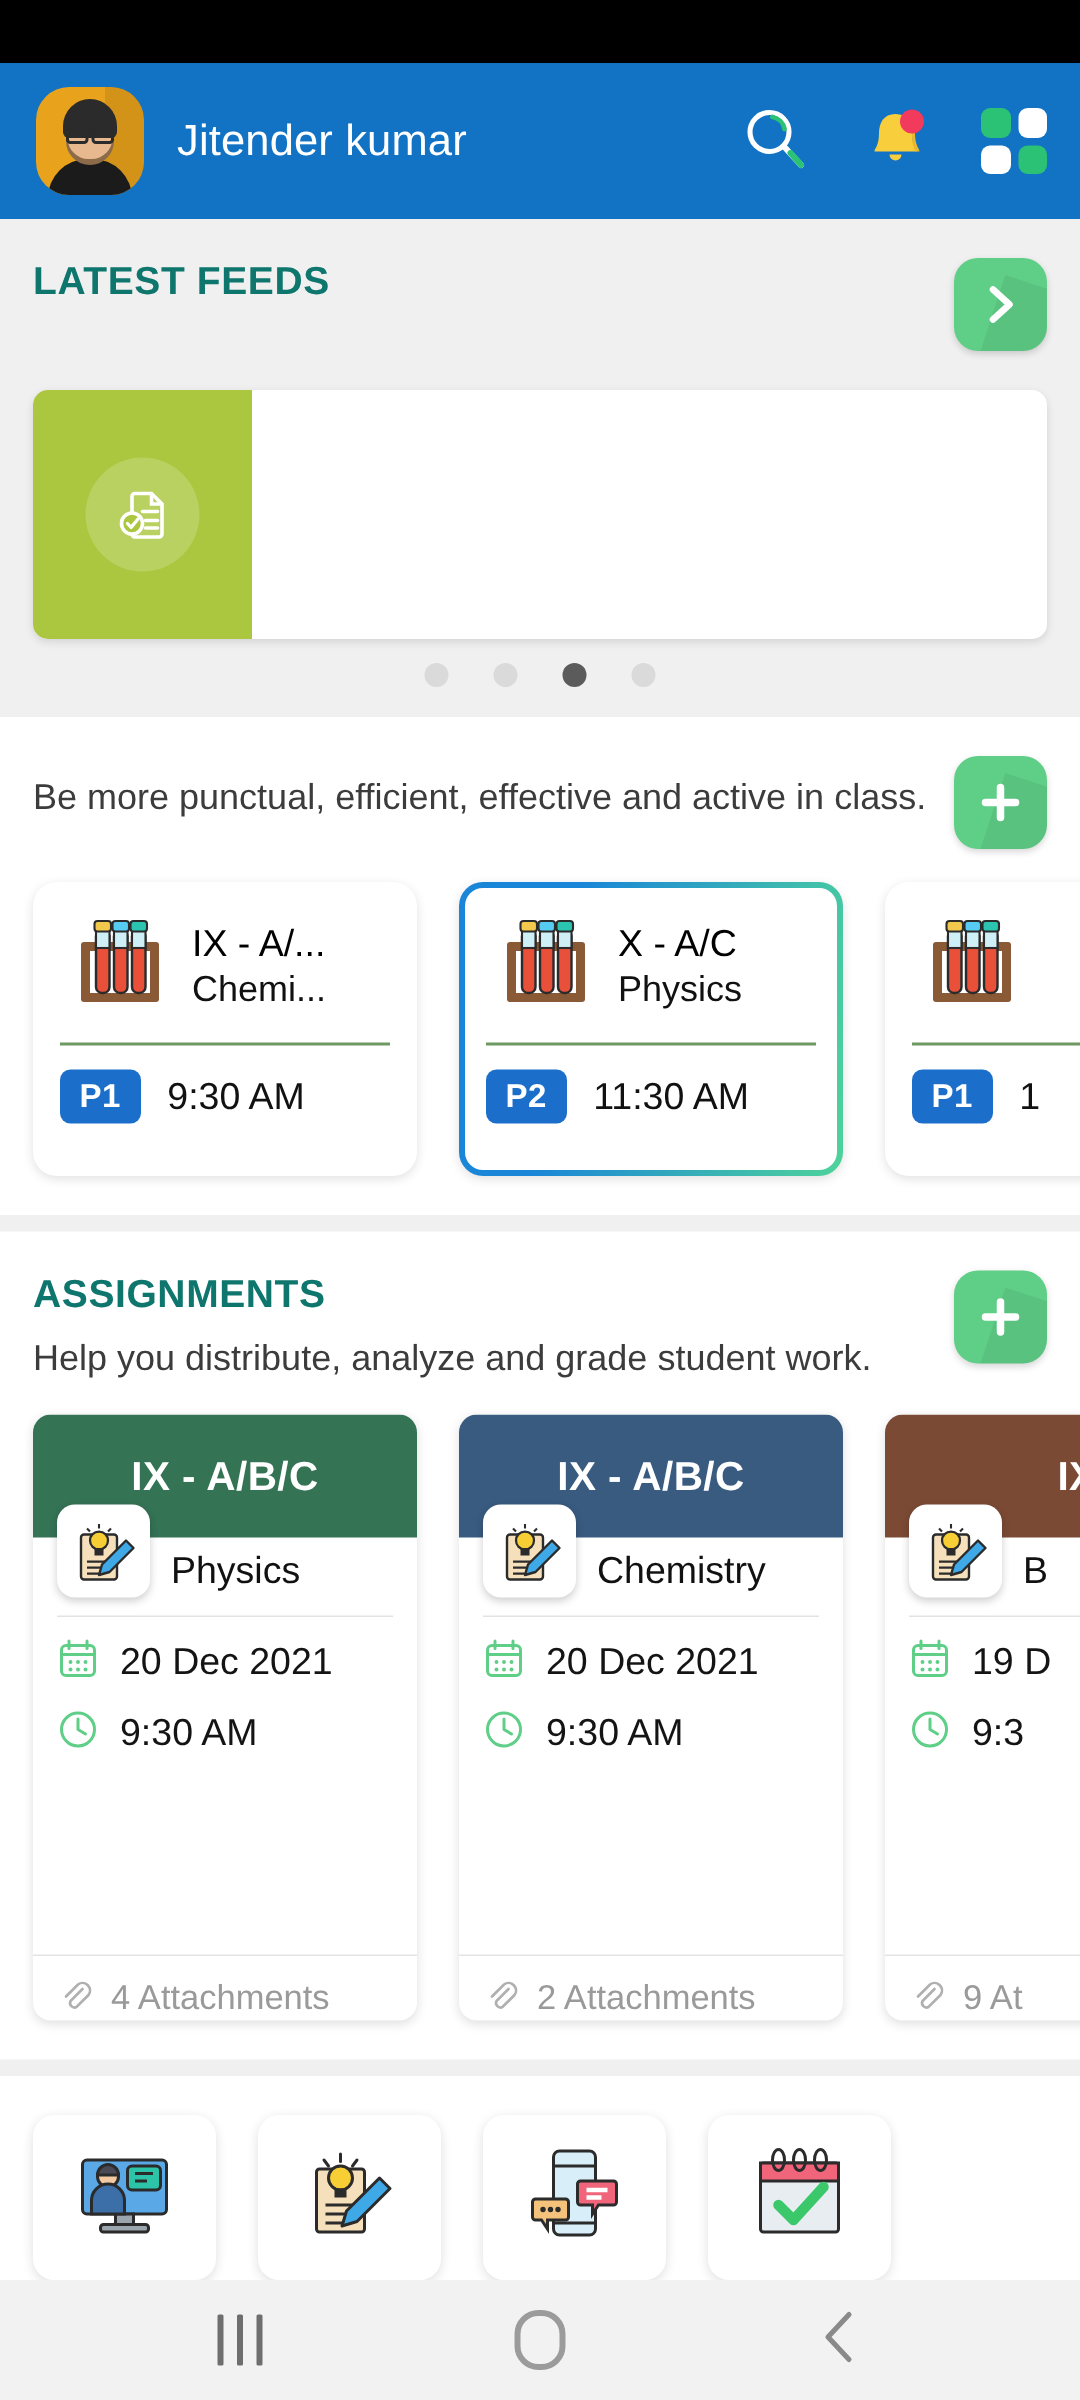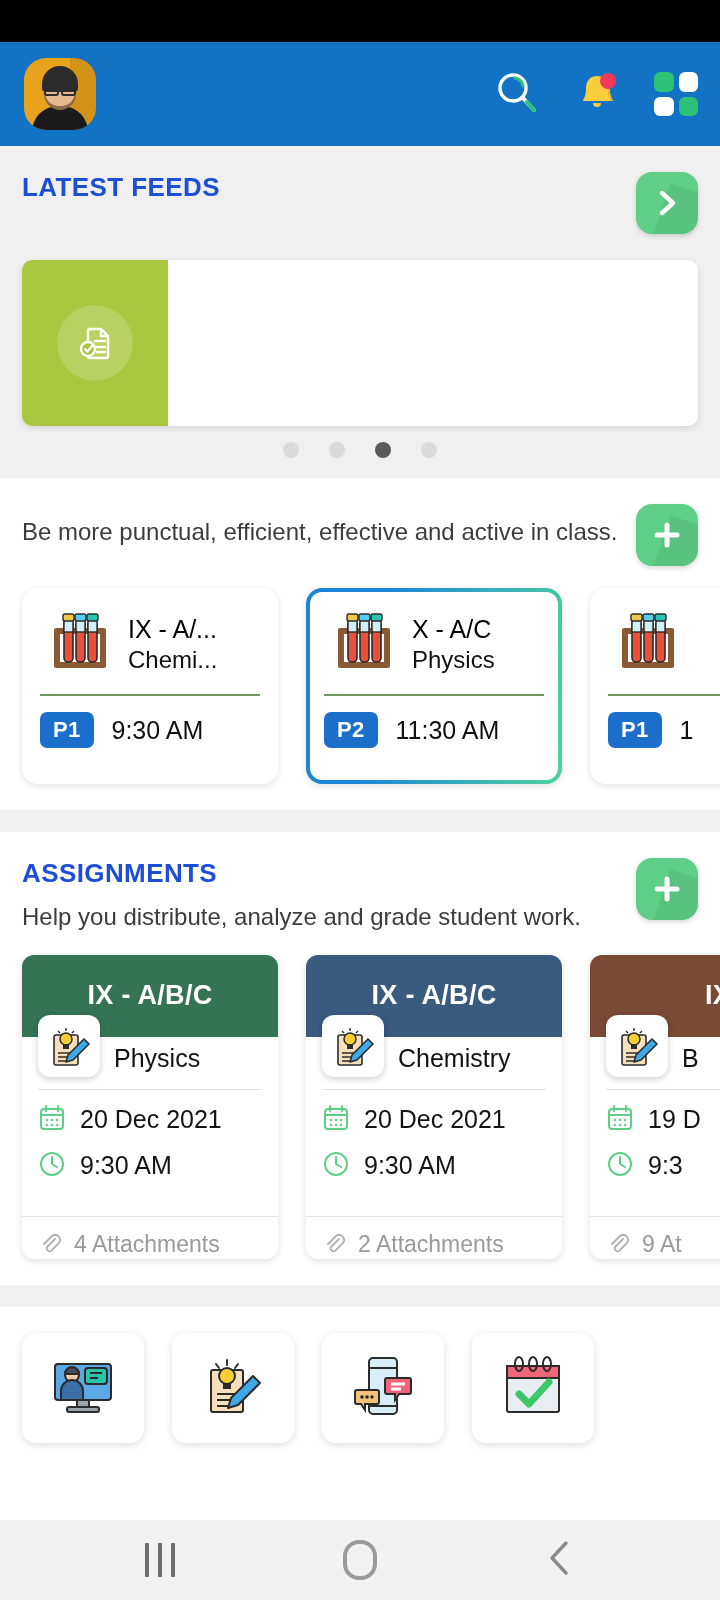--- a/index.html
+++ b/index.html
@@ -115,21 +115,21 @@
 
   .section-grey { background: #F0F0F0; }
 
   .sec-head {
     display: flex;
     align-items: flex-start;
     padding: 26px 22px 0 22px;
   }
   .sec-head .txt { flex: 1 1 auto; padding-right: 16px; }
   .sec-title {
-    color: #1d4ed8;
+    color: #0f766e;
     font-size: 26px;
     font-weight: bold;
     letter-spacing: 0.4px;
   }
   .sec-sub {
     color: #3C3C3C;
     font-size: 24px;
     line-height: 1.32;
     margin-top: 12px;
   }
@@ -238,21 +238,21 @@
     background: #1B6FCB; color: #ffffff;
     font-size: 22px; font-weight: bold;
     border-radius: 7px; padding: 5px 13px;
     letter-spacing: 0.3px;
   }
   .tt-time { font-size: 25px; color: #111111; white-space: nowrap; }
 
   
   .as-card {
     flex: 0 0 256px;
-    height: 304px;
+    height: 404px;
     background: #ffffff;
     border-radius: 12px;
     box-shadow: 0 2px 7px rgba(0,0,0,0.13);
     overflow: hidden;
     display: flex;
     flex-direction: column;
     cursor: pointer;
   }
   .as-head {
     height: 82px;
@@ -324,20 +324,21 @@
 
   <div class="app-header">
     <div class="avatar">
       <div class="av-shade"></div>
       <div class="av-body"></div>
       <div class="av-beard"></div>
       <div class="av-face"></div>
       <div class="av-hair"></div>
       <div class="av-glasses"></div>
     </div>
+    <div class="user-name">Jitender kumar</div>
 
     <div class="header-actions">
       <div class="hdr-icon">
         <svg width="46" height="46" viewBox="0 0 46 46">
           <circle cx="19" cy="19" r="13" fill="none" stroke="#ffffff" stroke-width="3.4"></circle>
           <path d="M21 9 A10 10 0 0 1 29 17" fill="none" stroke="#2BC275" stroke-width="3.2" stroke-linecap="round"></path>
           <line x1="28.5" y1="28.5" x2="40" y2="41" stroke="#ffffff" stroke-width="4" stroke-linecap="round"></line>
           <line x1="33" y1="33" x2="40" y2="41" stroke="#2BC275" stroke-width="4" stroke-linecap="round"></line>
         </svg>
       </div>

